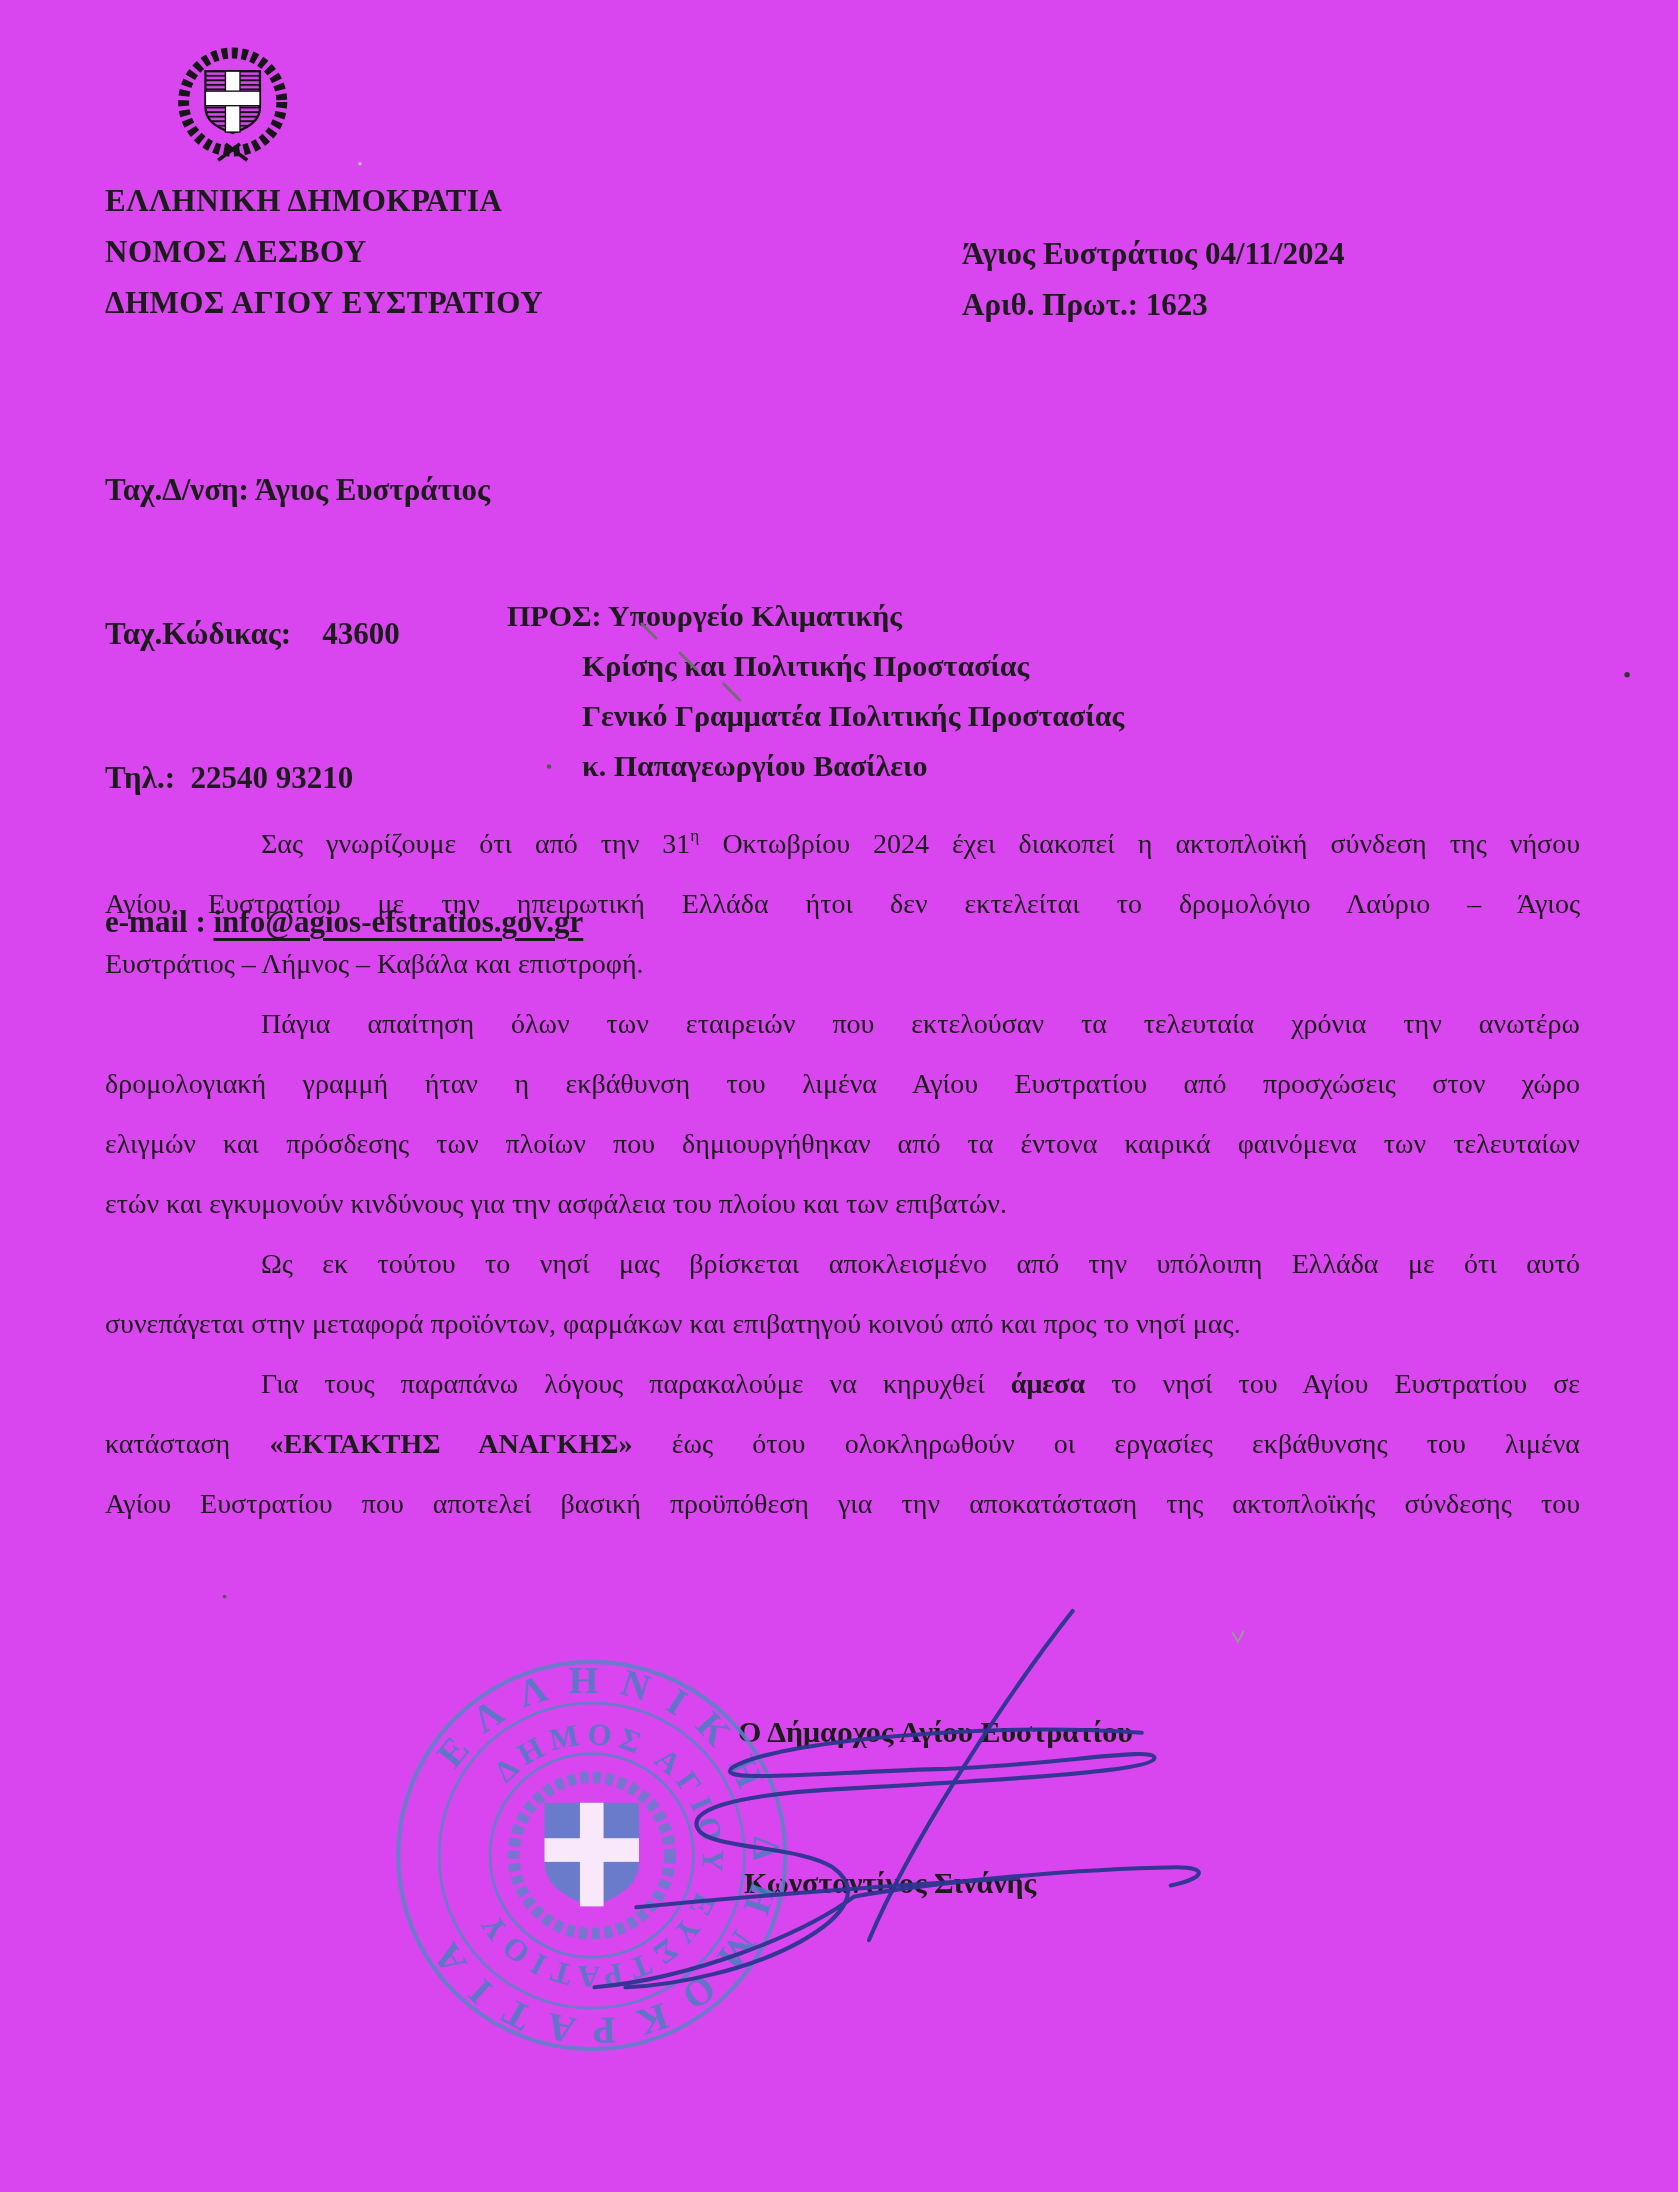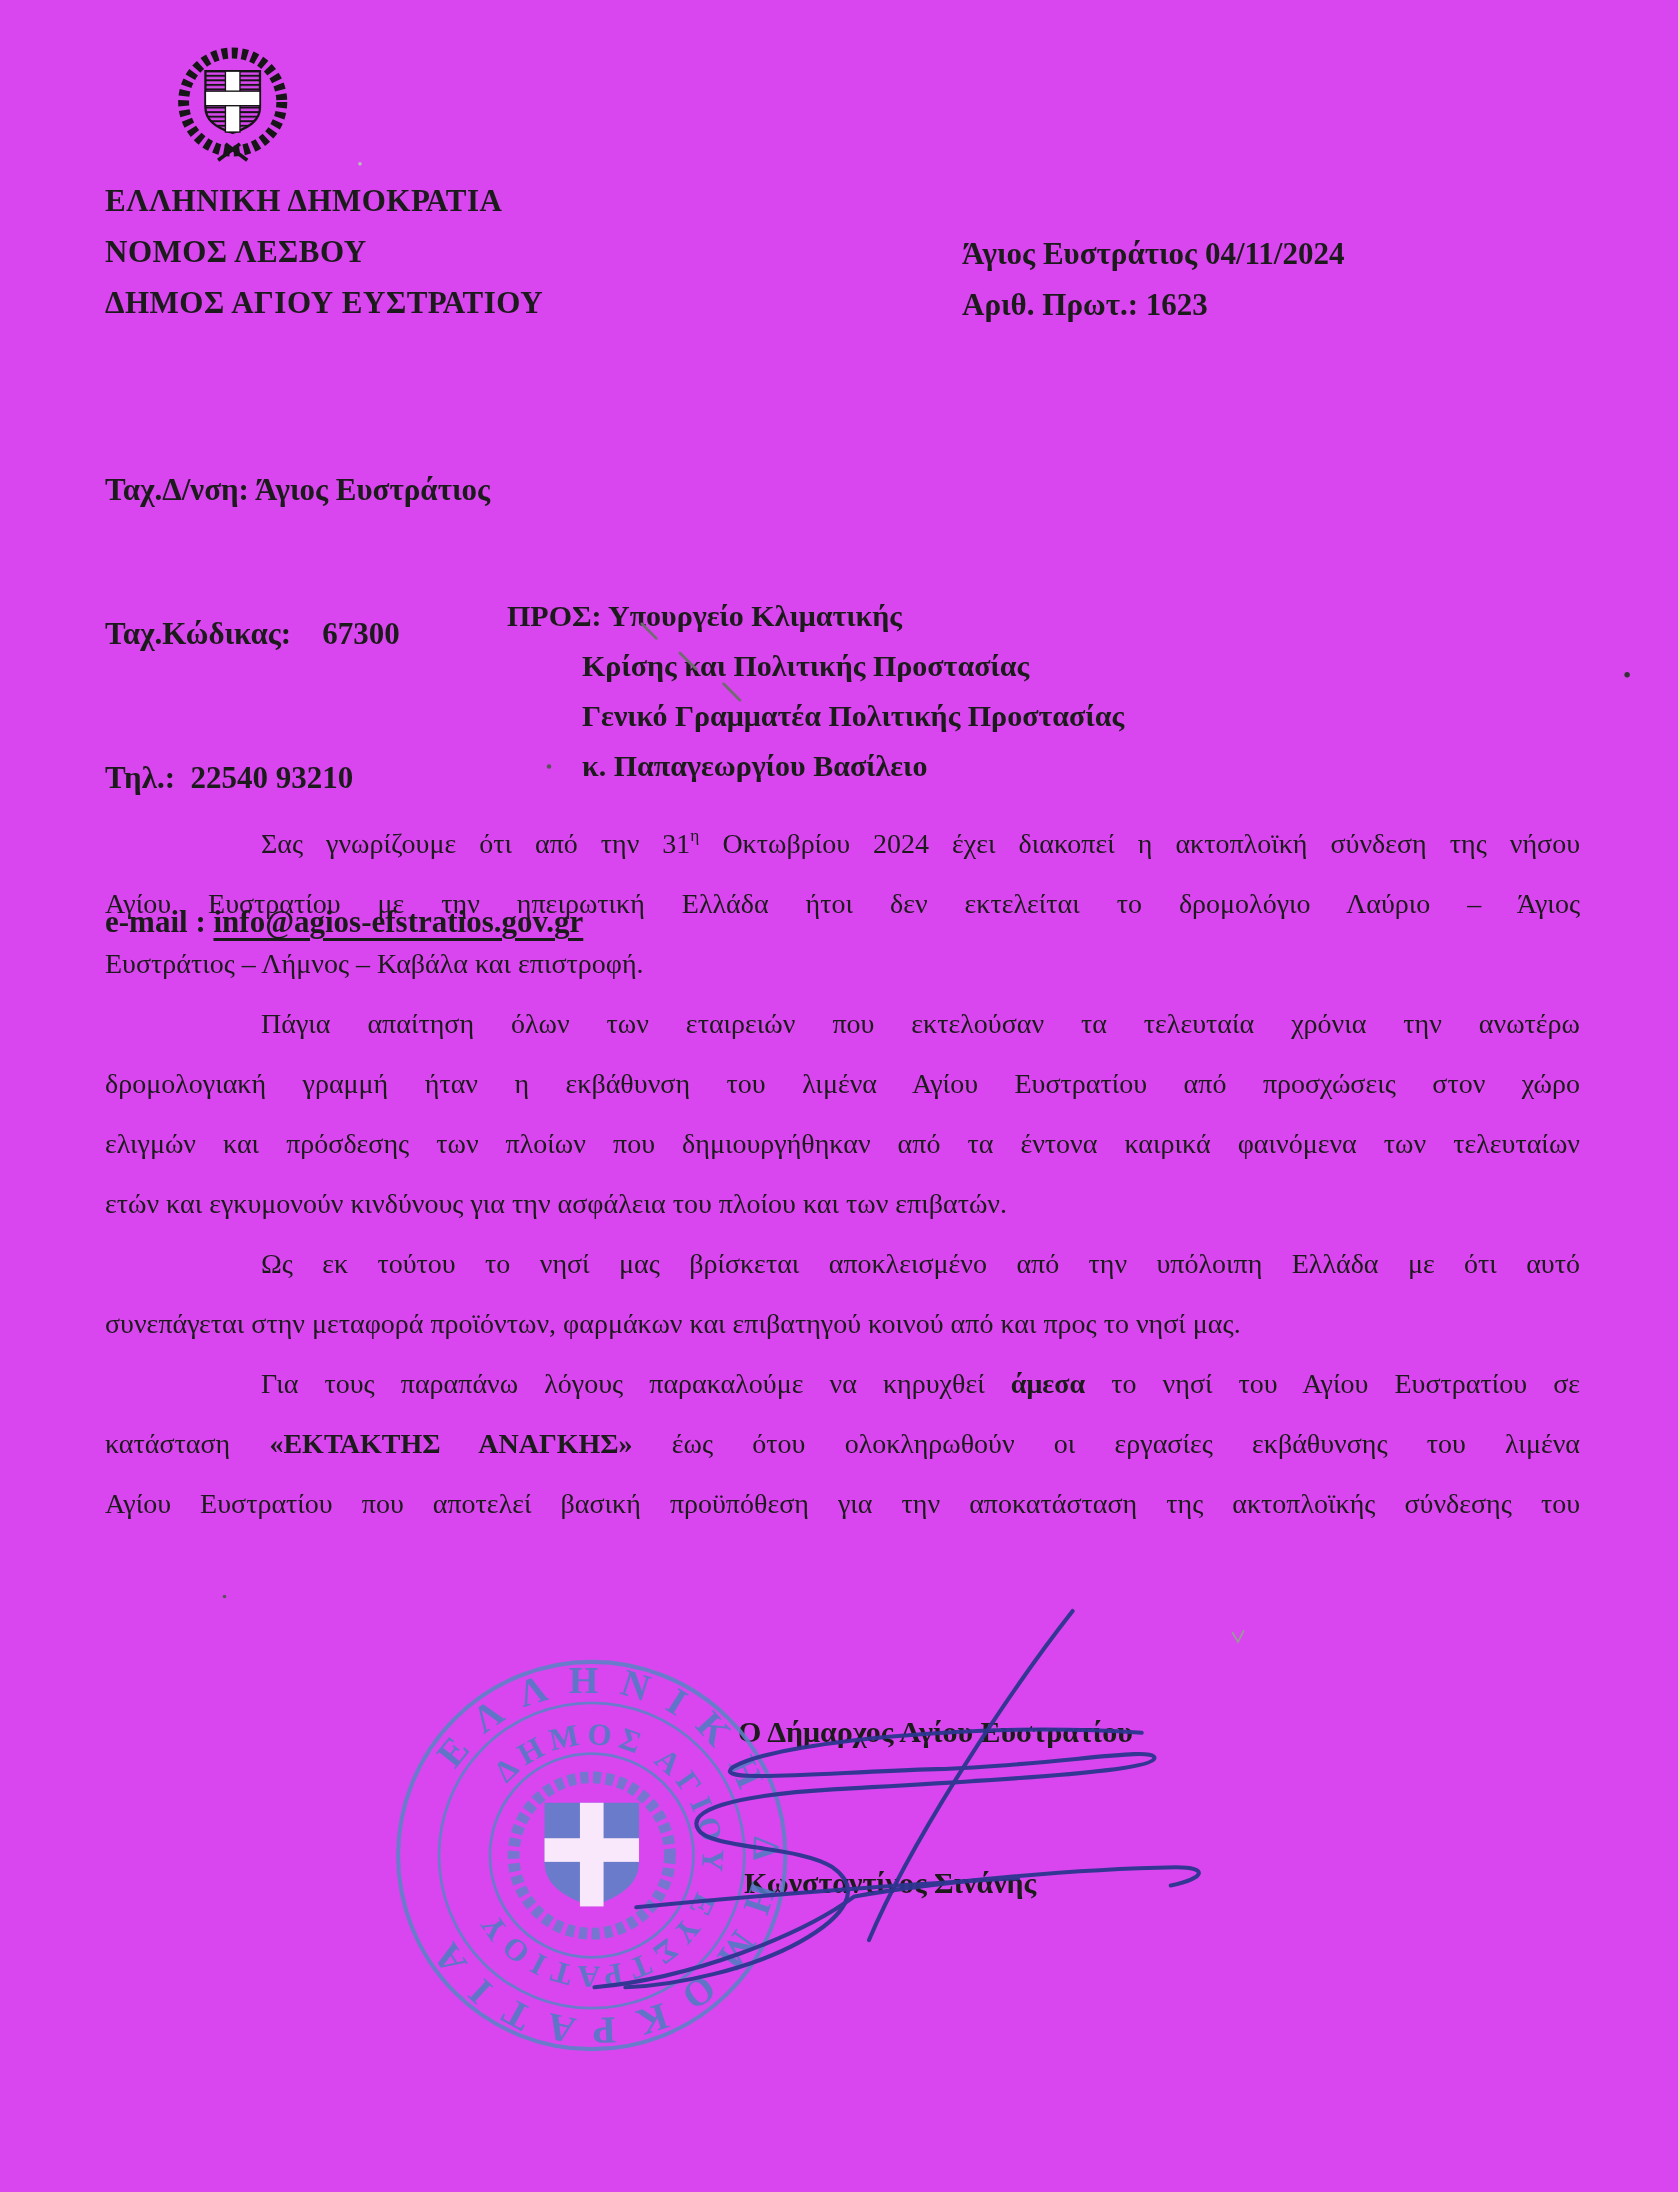--- a/index.html
+++ b/index.html
@@ -69,21 +69,21 @@
     <div>ΔΗΜΟΣ ΑΓΙΟΥ ΕΥΣΤΡΑΤΙΟΥ</div>
   </div>
 
   <div class="header-right">
     <div>Άγιος Ευστράτιος 04/11/2024</div>
     <div>Αριθ. Πρωτ.: 1623</div>
   </div>
 
   <div class="contact">
     <div>Ταχ.Δ/νση: Άγιος Ευστράτιος</div>
-    <div>Ταχ.Κώδικας:    67300</div>
+    <div>Ταχ.Κώδικας:    43600</div>
     <div>Τηλ.:  22540 93210</div>
     <div><span>e-mail : </span><span class="email">info@agios-efstratios.gov.gr</span></div>
   </div>
 
   <div class="recipient">
     <div>ΠΡΟΣ: Υπουργείο Κλιματικής</div>
     <div class="cont">Κρίσης και Πολιτικής Προστασίας</div>
     <div class="cont">Γενικό Γραμματέα Πολιτικής Προστασίας</div>
     <div class="cont">κ. Παπαγεωργίου Βασίλειο</div>
   </div>

